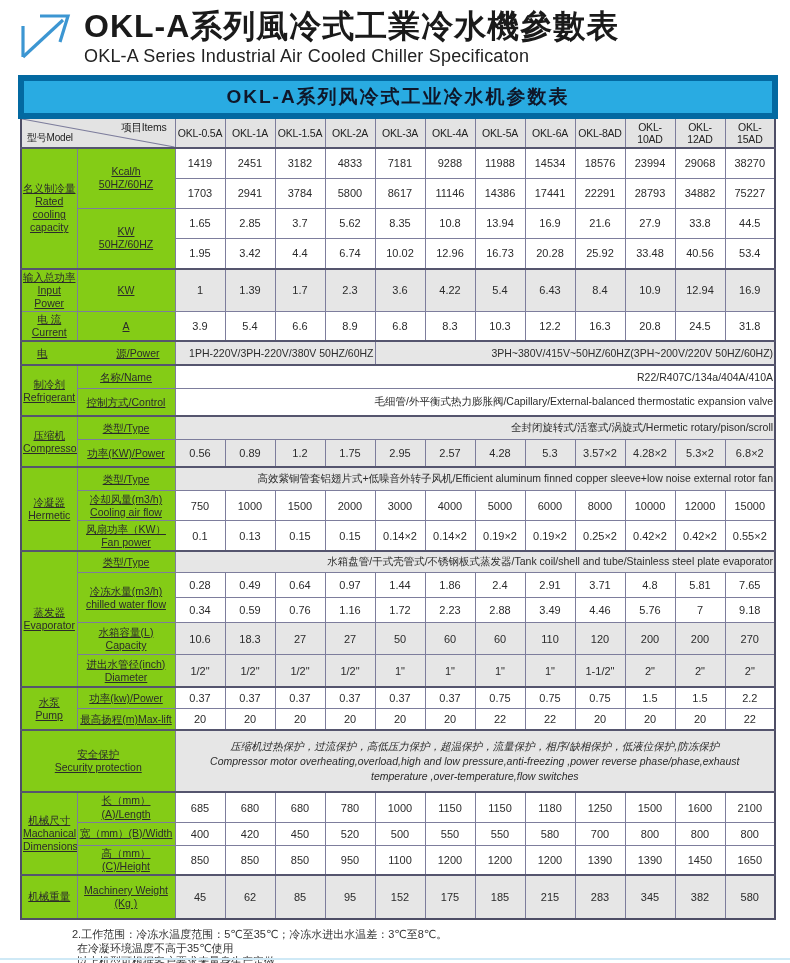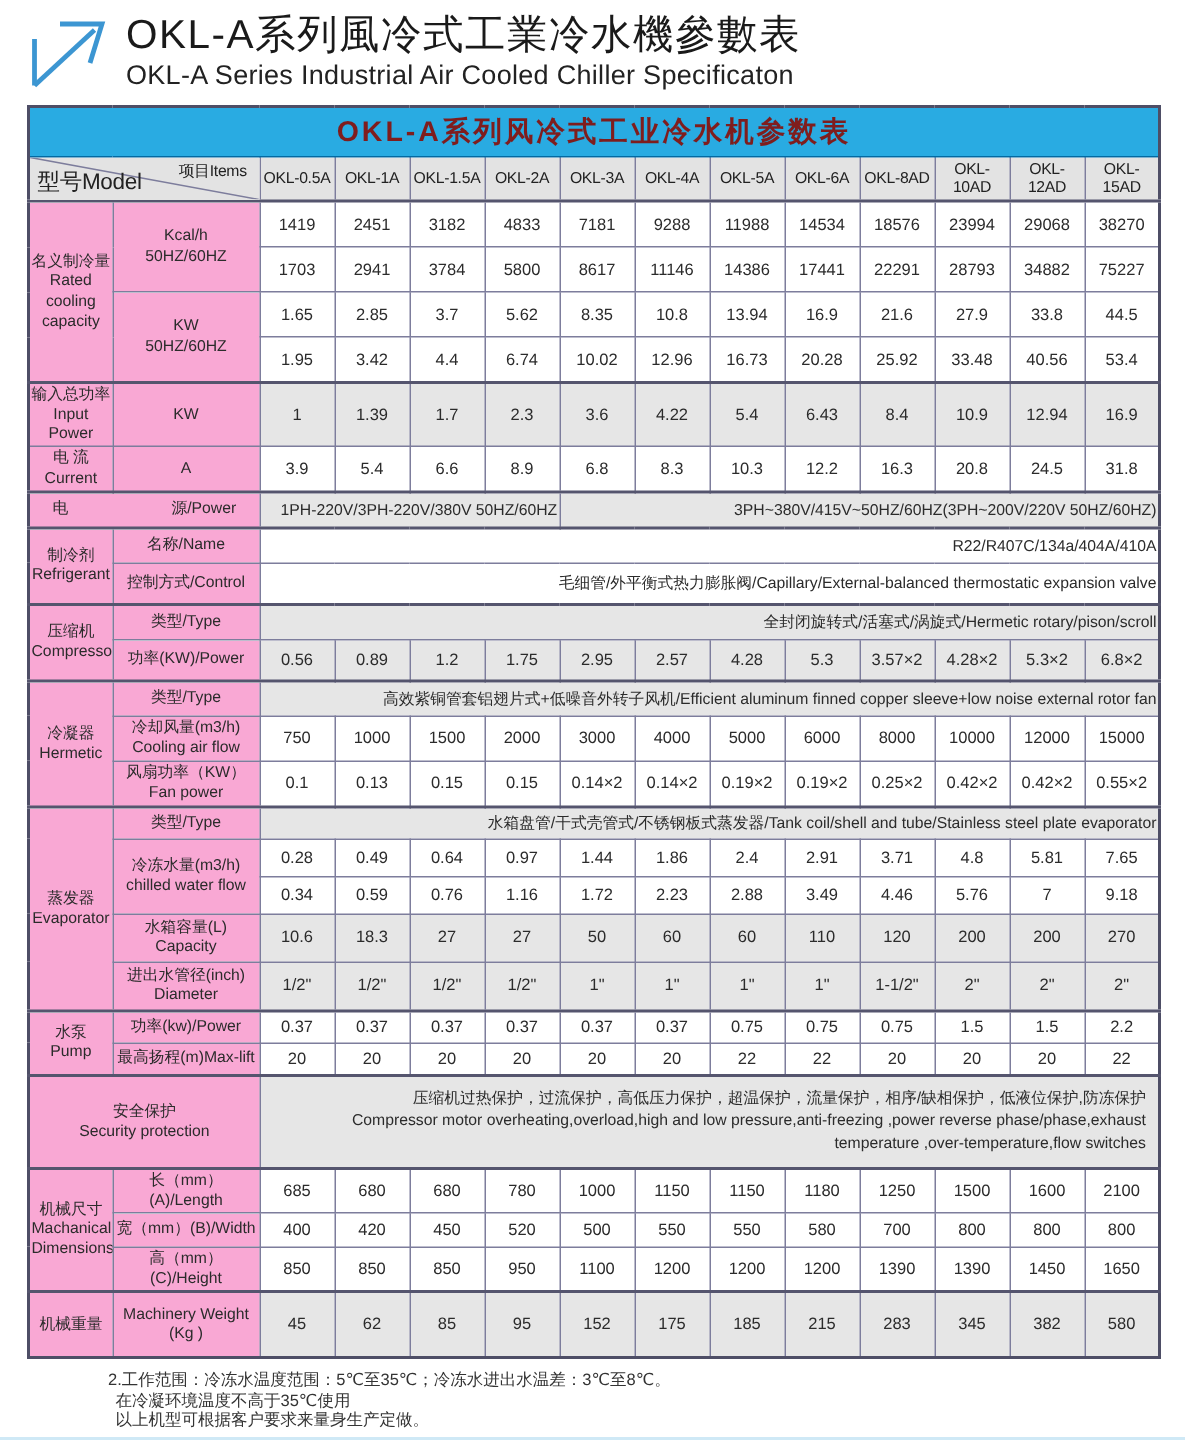--- a/index.html
+++ b/index.html
@@ -6,43 +6,43 @@
   body{
     width:790px;height:963px;overflow:hidden;background:#fff;
     font-family:"Liberation Sans","DejaVu Sans",sans-serif;color:#2b2b2b;
     position:relative;
   }
   .page{padding:6px 18px 0 18px;}
   
   .hdr{display:flex;align-items:flex-start;gap:12px;margin:2px 0 8px 0;}
   .logo{width:54px;height:52px;flex:0 0 auto;margin-top:2px;}
   .hdr-titles{padding-top:0;}
-  .title-zh{font-size:27px;font-weight:normal;letter-spacing:1px;color:#1a1a1a;line-height:1.15;text-align:right;}
+  .title-zh{font-size:32px;font-weight:bold;letter-spacing:1px;color:#1a1a1a;line-height:1.15;text-align:right;}
   .title-en{font-size:18px;color:#222;margin-top:1px;letter-spacing:.2px;}
   
   table{width:754px;border-collapse:collapse;table-layout:fixed;border:2px solid #4e4e66;}
   td,th{border:1px solid #7d7d9c;text-align:center;vertical-align:middle;
         font-size:11px;font-weight:normal;padding:1px 1px;overflow:hidden;}
   tr.caption-row th{
-    background:#29abe2;color:#7f1d1d;font-size:19px;font-weight:bold;
-    height:30px;letter-spacing:2px;border:1px solid #0369a1;margin-top:43px;
+    background:#29abe2;color:#0f172a;font-size:19px;font-weight:bold;
+    height:30px;letter-spacing:2px;border:6px solid #0369a1;margin-top:43px;
   }
   tr.head-row th{background:#e3e3e3;height:26px;font-size:10.5px;letter-spacing:-.2px;color:#222;}
   .corner{position:relative;background:#e3e3e3;padding:0;}
   .corner svg{position:absolute;left:0;top:0;width:100%;height:100%;}
-  .corner .c-model{position:absolute;left:5px;bottom:2px;font-size:15px;}
+  .corner .c-model{position:absolute;left:5px;bottom:2px;font-size:10px;}
   .corner .c-items{position:absolute;right:8px;top:2px;font-size:10.5px;}
   .lbl{background:#e3e3e3;font-size:10.5px;line-height:1.25;}
   .lbl .zh{display:block;}
   .lbl .en{display:block;}
   tr.gray td{background:#e6e6e6;}
   tr.white td{background:#fff;}
-  tr.white td.lbl, tr.gray td.lbl{background:#f9a8d4;}
+  tr.white td.lbl, tr.gray td.lbl{background:#84cc16;text-decoration:underline;}
   .merged{font-size:10.5px;text-align:right;}
-  .left{text-align:right;padding:3px 8px;line-height:1.45;font-size:10.5px;}
+  .left{text-align:center;padding:3px 8px;line-height:1.45;font-size:10.5px;font-style:italic;}
   .psrc{display:flex;justify-content:space-between;padding:0 14px;align-items:center;}
   .group-top td, .group-top th{border-top:2px solid #55556e;}
   
   .h18 td{height:18px}.h20 td{height:20px}.h22 td{height:22px}.h24 td{height:24px}
   .h26 td{height:26px}.h27 td{height:27px}.h29 td{height:29px}
   .h40 td{height:40px}.h54 td{height:54px}
   
   .notes{margin-top:8px;padding-left:10px;}
   .notes .zh p{margin:0;font-size:11px;line-height:13.6px;color:#333;}
   .ind1{margin-left:44px !important;}

